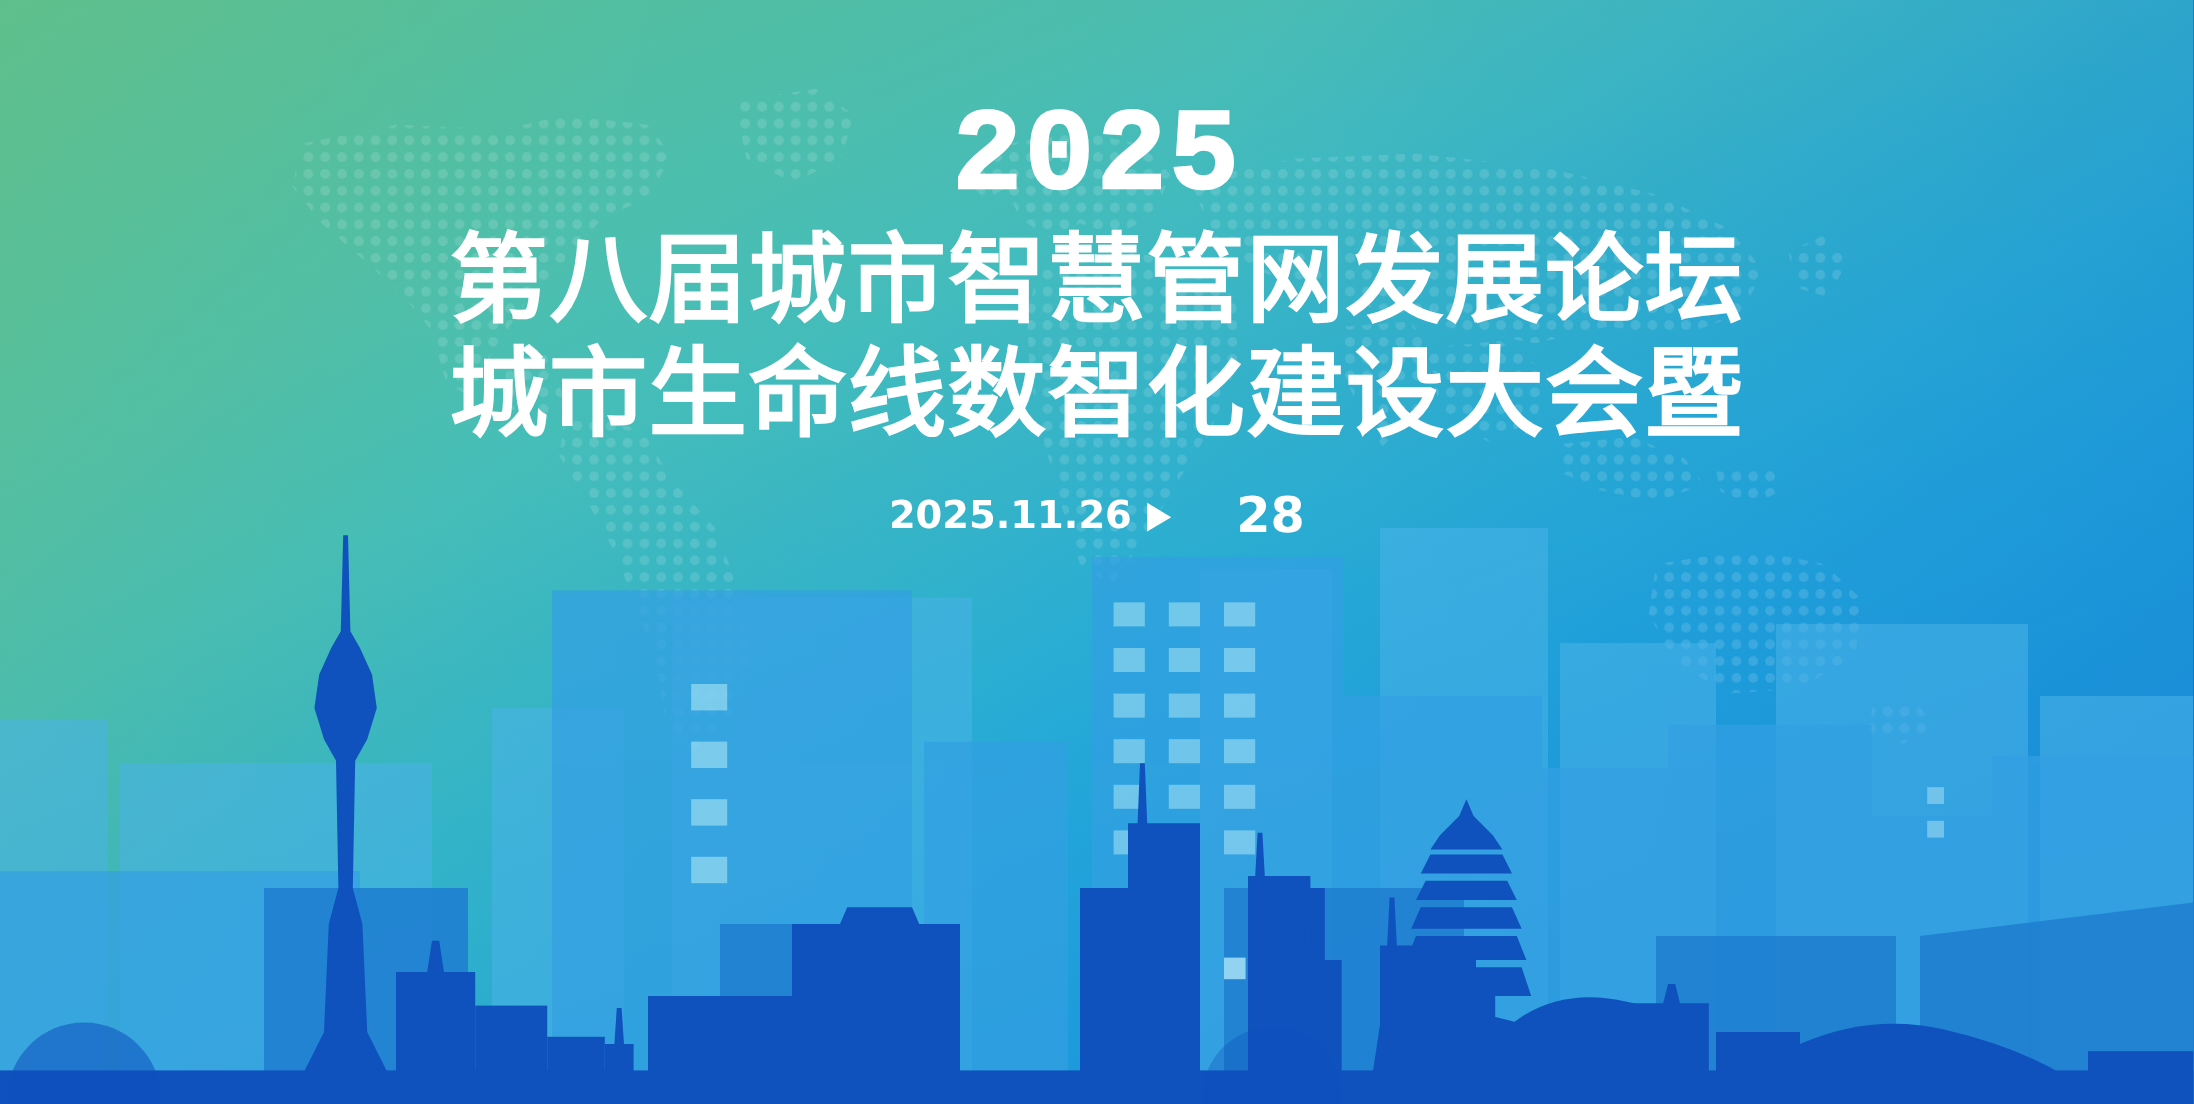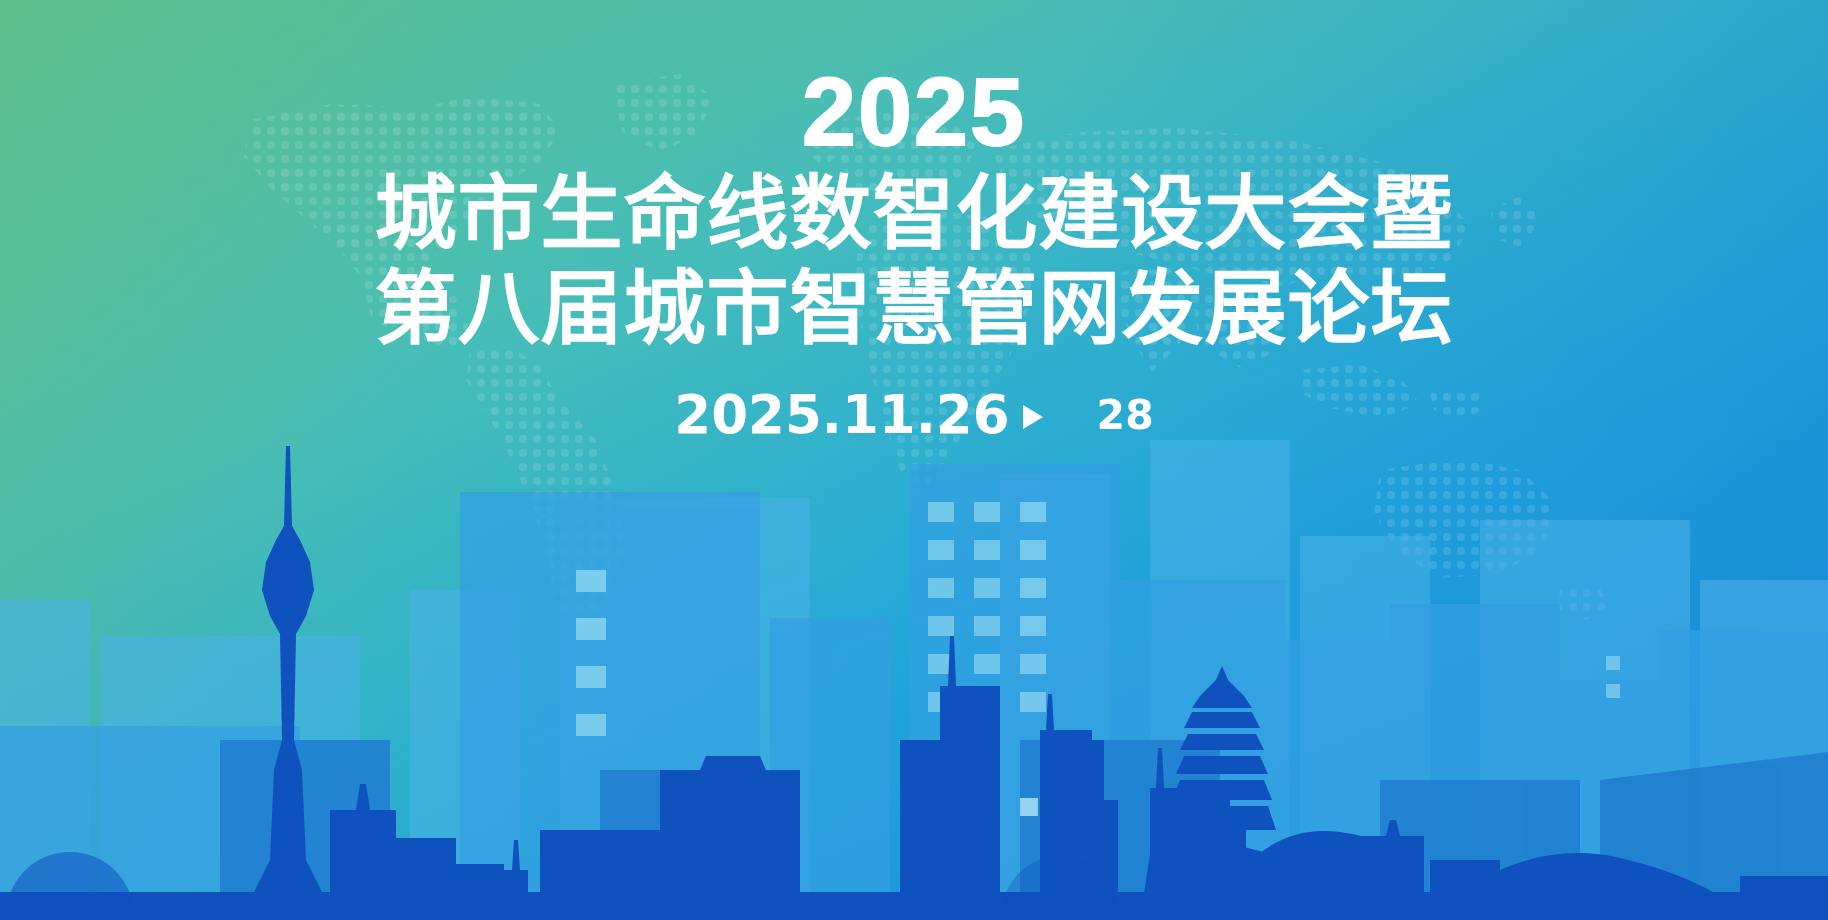--- a/index.html
+++ b/index.html
@@ -48,22 +48,22 @@
   .skyline { position:absolute; left:0; bottom:0; width:1828px; height:480px; }
   .skyline svg { width:100%; height:100%; display:block; }
 
   
   .content {
     position:absolute; left:0; top:0; width:100%;
     text-align:center; z-index:6;
   }
 
   .year {
-    margin-top:63px;
-    font-family:Liberation Sans, sans-serif;
+    margin-top:84px;
+    font-family:Liberation Mono, monospace;
     font-size:97px;
     font-weight:700;
     letter-spacing:2px;
     color:#ffffff;
     line-height:1;
     -webkit-text-stroke:2px #ffffff;
   }
 
   .title-block { margin-top:6px; }
   .title-line {
@@ -79,21 +79,21 @@
   .meta {
     margin-top:28px;
     display:flex;
     align-items:center;
     justify-content:center;
     gap:0;
     color:#ffffff;
     font-weight:700;
   }
   .meta-date {
-    font-size:53px;
+    font-size:32px;
     letter-spacing:0px;
     font-family:"DejaVu Sans","Liberation Sans",sans-serif;
     font-weight:700;
   }
   .meta-arrow {
     display:inline-block;
     margin:0 13px;
     width:0; height:0;
     border-left:20px solid #ffffff;
     border-top:12px solid transparent;
@@ -273,22 +273,22 @@
 
       <rect x="1020" y="358" width="18" height="18" fill="#9fdcf5" opacity="0.9"></rect>
     </svg>
   </div>
 
   <div class="content">
 
     <div class="year">2025</div>
 
     <div class="title-block">
+      <div class="title-line">第八届城市智慧管网发展论坛</div>
       <div class="title-line">城市生命线数智化建设大会暨</div>
-      <div class="title-line">第八届城市智慧管网发展论坛</div>
     </div>
 
     <div class="meta">
       <span class="meta-date">2025.11.26</span>
       <span class="meta-arrow"></span>
       <span class="meta-end">28</span>
     </div>
 
   </div>
 </div>

